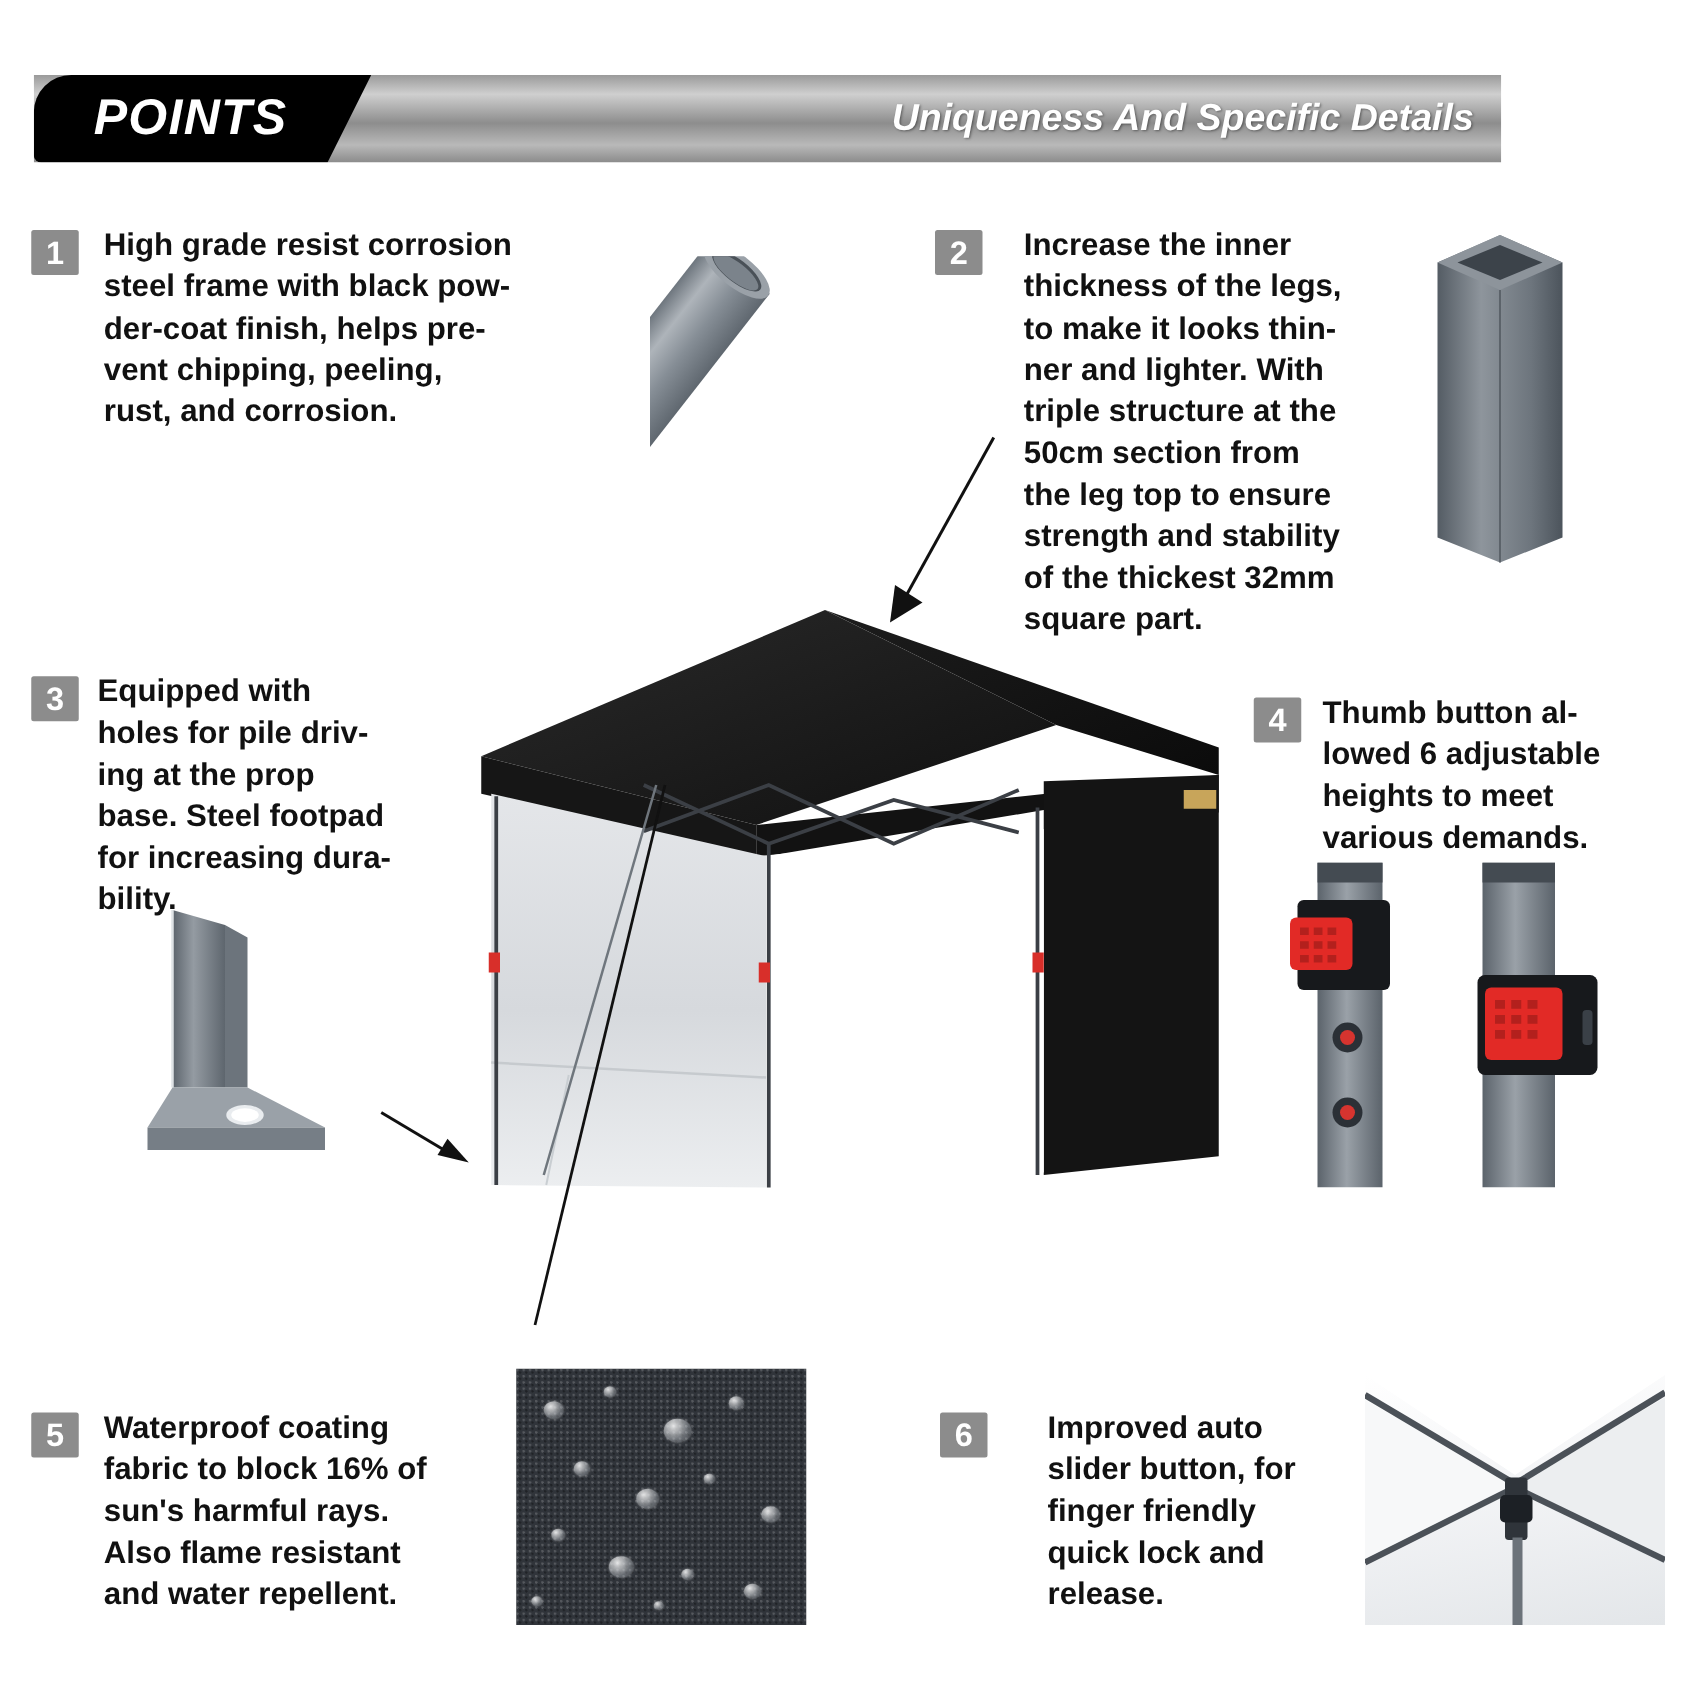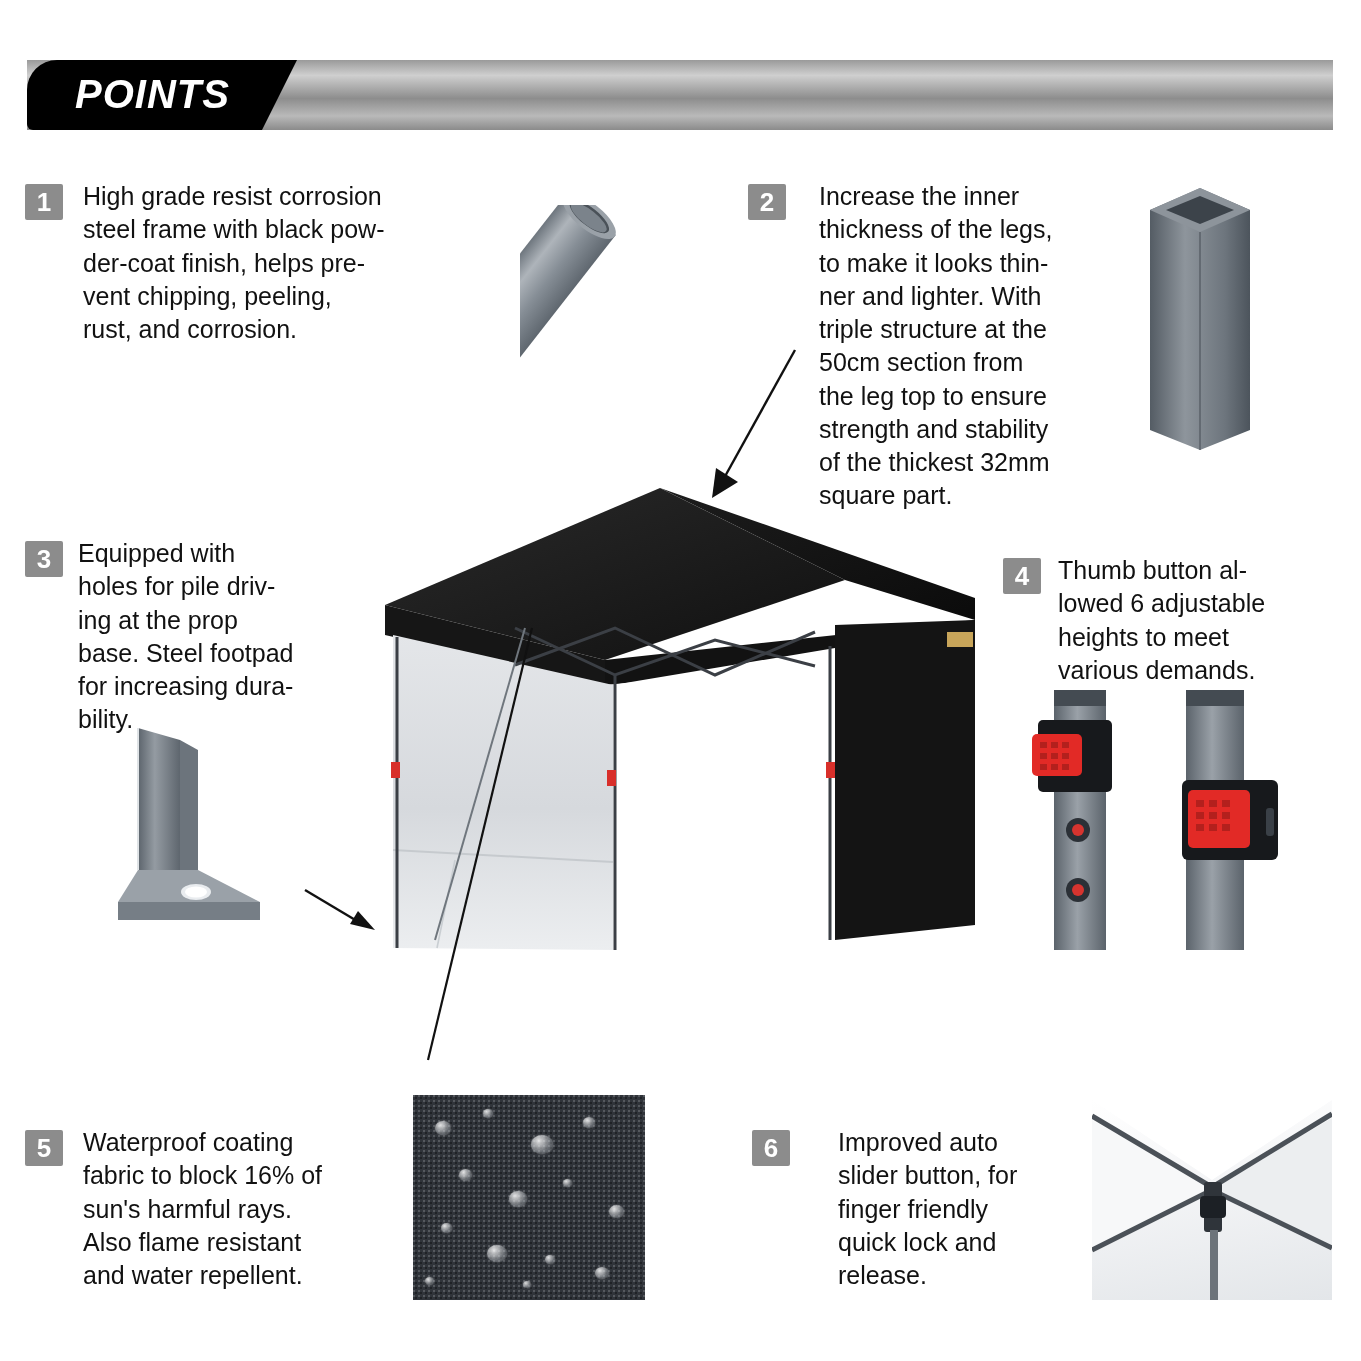--- a/index.html
+++ b/index.html
@@ -5,21 +5,21 @@
   html,body{margin:0;padding:0;}
   body{
     width:1361px;height:1361px;
     background:#ffffff;
     font-family:"Liberation Sans", sans-serif;
     position:relative;
     overflow:hidden;
   }
   
   .banner{
-    position:absolute;left:27px;top:60px;width:1306px;height:70px;
+    position:absolute;left:27px;top:60px;width:1174px;height:70px;
   }
   .banner-bg{
     position:absolute;left:0;top:0;width:100%;height:100%;
     background:linear-gradient(180deg,#9a9a9a 0%,#cfcfcf 22%,#8d8d8d 55%,#b9b9b9 80%,#8b8b8b 100%);
     clip-path:polygon(0 0,100% 0,100% 100%,0 100%);
   }
   .banner-tab{
     position:absolute;left:0;top:0;height:70px;width:305px;
     background:#000000;
     clip-path:polygon(0 0, 270px 0, 235px 70px, 0 70px);
@@ -40,21 +40,21 @@
   .badge{
     position:absolute;width:38px;height:36px;
     background:#8c8c8c;color:#ffffff;
     font-size:26px;font-weight:bold;
     display:flex;align-items:center;justify-content:center;
     border-radius:2px;
   }
   
   .ptext{
     position:absolute;
-    font-size:25px;font-weight:normal;line-height:1.33;
+    font-size:25px;font-weight:bold;line-height:1.33;
     color:#111111;
     white-space:pre-line;
   }
   
   .tent-wrap{position:absolute;left:375px;top:470px;width:620px;height:500px;}
   .shape-svg{position:absolute;}
   
   .fabric{
     position:absolute;left:413px;top:1095px;width:232px;height:205px;
     background:#30343a;
@@ -79,20 +79,21 @@
     overflow:hidden;
   }
 </style>
 </head>
 <body>
 
 <div class="banner">
   <div class="banner-bg"></div>
   <div class="banner-tab"></div>
   <div class="banner-tab-text">POINTS</div>
+  <div class="banner-title">Uniqueness And Specific Details</div>
 </div>
 
 <div class="badge" style="left:25px;top:184px;">1</div>
 <div class="ptext" style="left:83px;top:180px;width:400px;">High grade resist corrosion
 steel frame with black pow-
 der-coat finish, helps pre-
 vent chipping, peeling,
 rust, and corrosion.</div>
 
 <svg class="shape-svg" style="left:520px;top:205px;" width="220" height="250">

